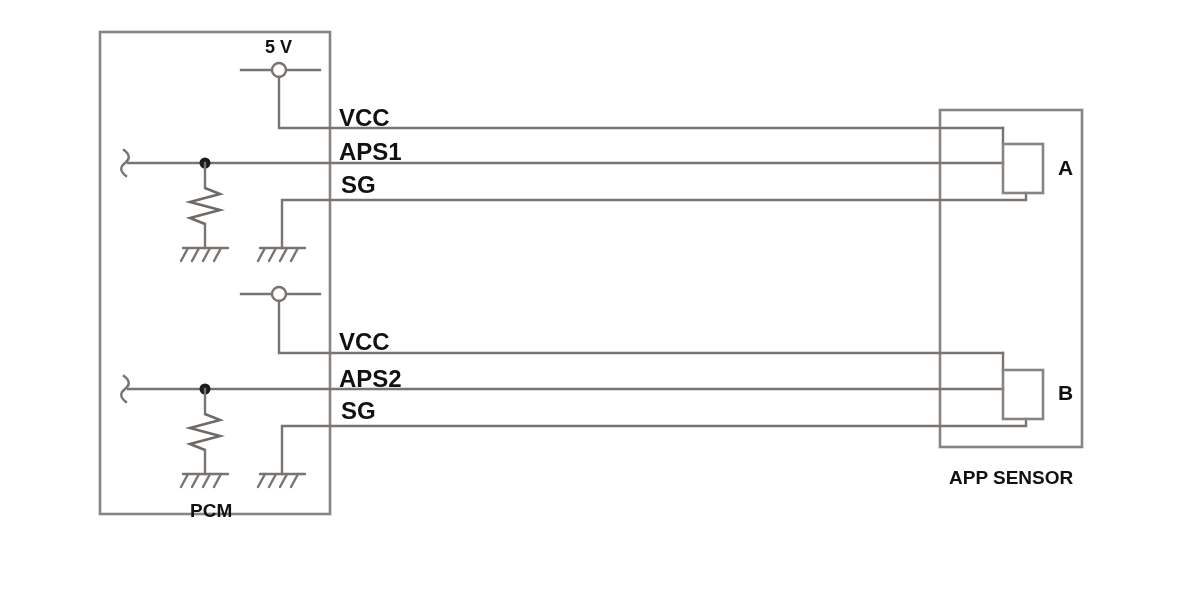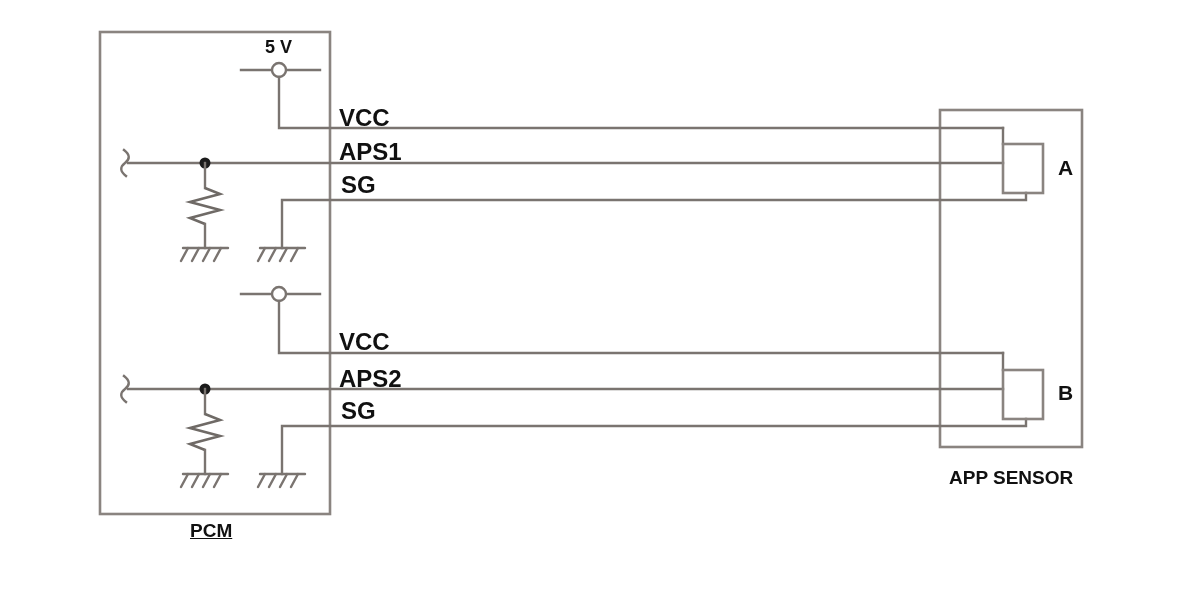--- a/index.html
+++ b/index.html
@@ -167,17 +167,17 @@
   <div class="lbl lbl-pin" style="left:339px; top:330px;">VCC</div>
 
   <div class="lbl lbl-pin" style="left:339px; top:367px;">APS2</div>
 
   <div class="lbl lbl-pin" style="left:341px; top:399px;">SG</div>
 
   <div class="lbl lbl-sensor" style="left:1058px; top:157px;">A</div>
 
   <div class="lbl lbl-sensor" style="left:1058px; top:382px;">B</div>
 
-  <div class="lbl lbl-blk" style="left:190px; top:521px;text-decoration:underline;">PCM</div>
+  <div class="lbl lbl-blk" style="left:190px; top:501px;">PCM</div>
 
   <div class="lbl lbl-blk" style="left:949px; top:452px;margin-top:16px;">APP SENSOR</div>
 
 </div>
 
 </body></html>

